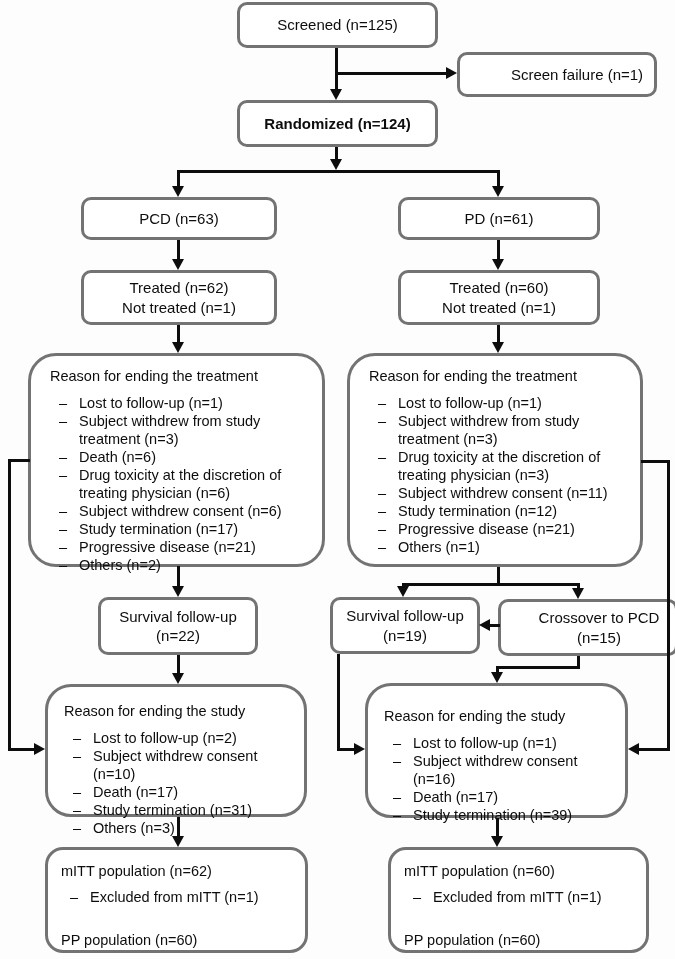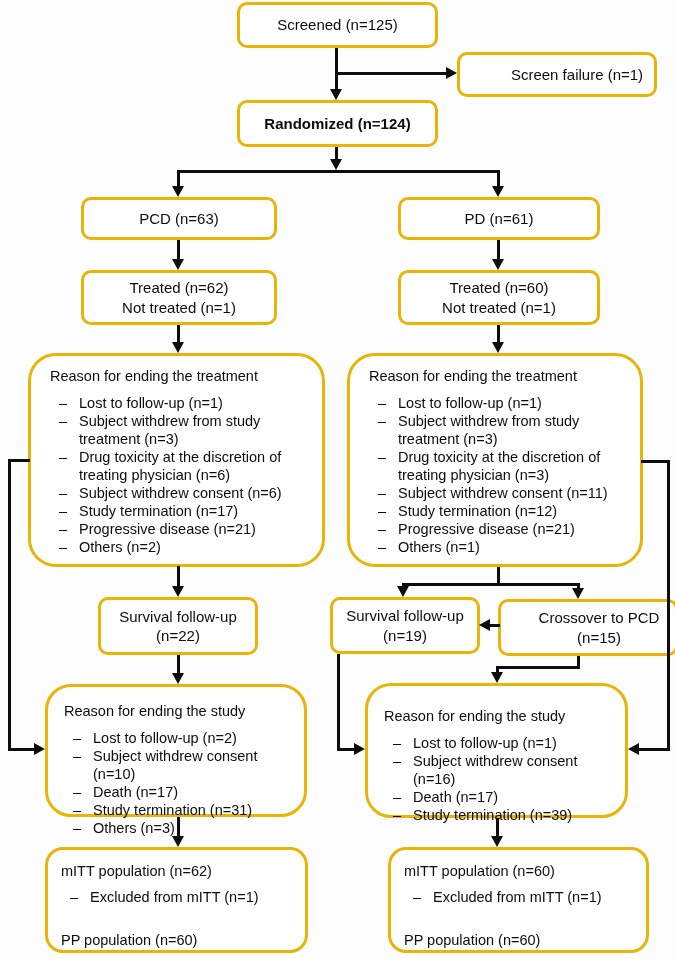--- a/index.html
+++ b/index.html
@@ -10,21 +10,21 @@
     background: #fdfdfd;
     font-family: "Liberation Sans", "DejaVu Sans", sans-serif;
     color: #0d0d0d;
     overflow: hidden;
   }
   
   .box {
     position: absolute;
     box-sizing: border-box;
     background: #ffffff;
-    border: 3px solid #eab308;
+    border: 3px solid #737373;
     border-radius: 10px;
     display: flex;
     flex-direction: column;
     align-items: center;
     justify-content: center;
     text-align: center;
     font-size: 15px;
     line-height: 1.28;
   }
   .box.bold { font-weight: bold; }
@@ -86,20 +86,21 @@
   <div class="box" style="left:398px; top:270px; width:202px; height:55px;">
     <span>Treated (n=60)</span>
     <span>Not treated (n=1)</span>
   </div>
 
   <div class="box big rt" style="left:28px; top:353px; width:297px; height:214px;">
     <div class="big-title">Reason for ending the treatment</div>
     <ul class="blist">
       <li>Lost to follow-up (n=1)</li>
       <li>Subject withdrew from study treatment (n=3)</li>
+      <li>Death (n=6)</li>
       <li>Drug toxicity at the discretion of treating physician (n=6)</li>
       <li>Subject withdrew consent (n=6)</li>
       <li>Study termination (n=17)</li>
       <li>Progressive disease (n=21)</li>
       <li>Others (n=2)</li>
     </ul>
   </div>
 
   <div class="box big rt" style="left:347px; top:353px; width:296px; height:214px;">
     <div class="big-title">Reason for ending the treatment</div>

